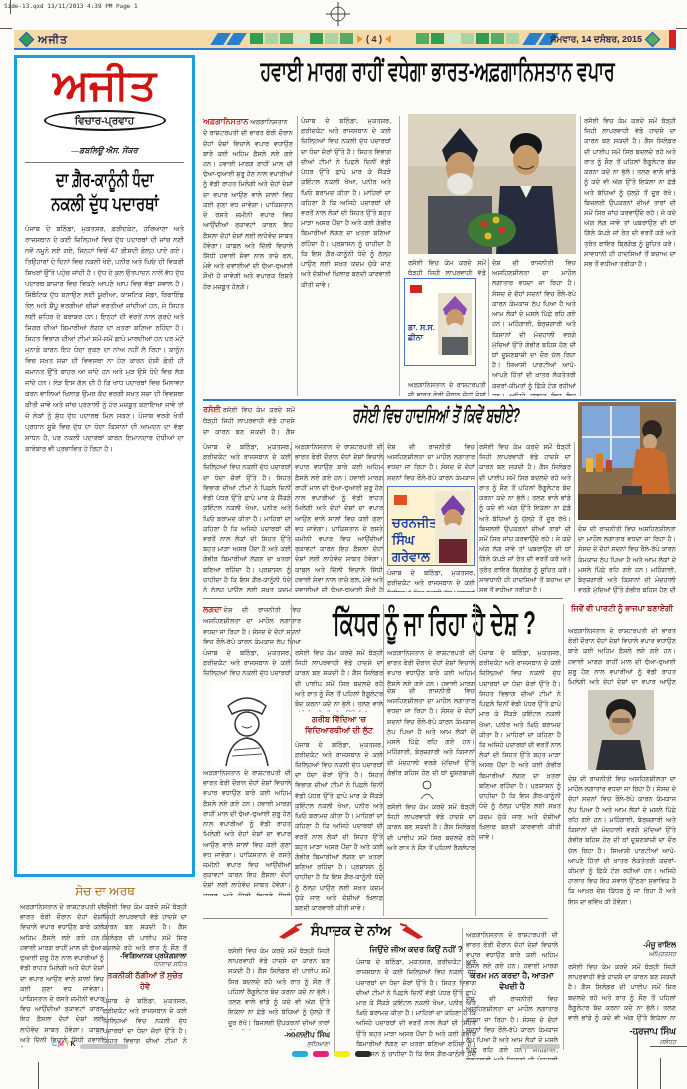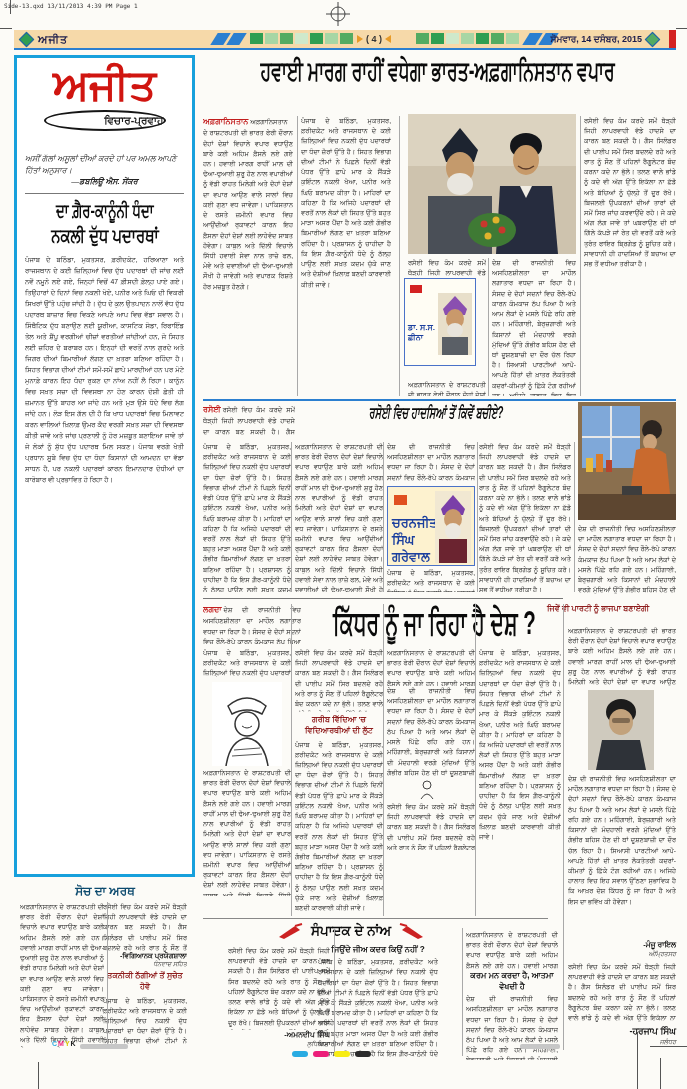--- a/index.html
+++ b/index.html
@@ -28,30 +28,30 @@
   .pgnum{font-size:9px;font-weight:bold;color:#333}
   .tri-r{width:0;height:0;border-top:4px solid transparent;border-bottom:4px solid transparent;border-left:6px solid #e89b28}
   .tri-l{width:0;height:0;border-top:4px solid transparent;border-bottom:4px solid transparent;border-right:6px solid #e89b28}
   .hdrdate{font-size:9px;font-weight:bold;color:#1c1c4a}
   .redbar{width:7px;height:18px;background:#d42222}
   
   .mastbox{left:14px;top:55px;width:181px;height:822px;border:3px solid #17a0dc;background:#fff;
            box-sizing:border-box;padding:4px 8px;display:flex;flex-direction:column}
   .mastlogo{font-family:"Liberation Serif",serif;font-weight:bold;font-size:42px;color:#d01510;
             text-align:center;line-height:1.1}
-  .oval{width:118px;margin:2px auto 16px;border:2px solid #151515;border-radius:50%;
-        text-align:right;font-size:10.5px;font-weight:bold;padding:2px 0}
+  .oval{width:118px;margin:2px auto 8px;border:2px solid #151515;border-radius:50%;
+        text-align:center;font-size:10.5px;font-weight:bold;padding:2px 0}
   .quote{margin-top:6px;font-size:8px;font-style:italic;line-height:1.45;color:#222}
   .quote .qa{display:block;text-align:center;font-weight:bold}
   .maindiv{border-top:1px solid #777;margin:5px 0}
   .edh{font-size:19px;font-weight:bold;color:#0a0a0a;line-height:1.3}
   .edbody{flex:1;font-size:6.8px;line-height:1.62;text-align:justify;overflow:hidden;margin-top:6px}
   
   .h-main{font-size:27px;font-weight:bold;color:#0a0a0a}
-  .h-kitchen{font-size:16px;font-weight:bold;font-style:italic;color:#0a0a0a}
+  .h-kitchen{font-size:20px;font-weight:bold;font-style:italic;color:#0a0a0a}
   .h-country{font-size:33px;font-weight:bold;color:#0a0a0a}
   .authorbox{position:absolute;border:1px solid #4a72c8;background:#fffdf4;box-sizing:border-box}
   .aname{font-weight:bold;color:#1b3f9e;line-height:1.3}
   .photo{display:block}
   .smudge{position:absolute;height:5px;background:#c7c7c7;border-radius:2px}
   .dot{display:inline-block;width:16px;height:6px;border-radius:3px;margin-right:5px}
   .printline{font-family:"DejaVu Sans Mono",monospace;font-size:6px;color:#333}
   .cmyk{font-size:7px;font-weight:bold;letter-spacing:1px}
 </style>
 </head>
@@ -104,21 +104,20 @@
   <div class="abs hdrdate" style="right:34px;top:4px">ਸੋਮਵਾਰ, 14 ਦਸੰਬਰ, 2015</div>
   <div class="abs diamond" style="right:18px;top:4px;background:#54ab62"></div>
   <div class="abs redbar" style="right:0;top:0"></div>
 </div>
 <div class="hr blue" style="left:14px;top:48px;width:662px;height:2px"></div>
 
 <div class="abs mastbox">
   <div class="mastlogo">ਅਜੀਤ</div>
   <div class="oval">ਵਿਚਾਰ-ਪ੍ਰਵਾਹ</div>
   <div class="quote">
-    <span>ਅਸੀਂ ਗੱਲਾਂ ਅਸੂਲਾਂ ਦੀਆਂ ਕਰਦੇ ਹਾਂ ਪਰ ਅਮਲ ਆਪਣੇ ਹਿੱਤਾਂ ਅਨੁਸਾਰ।</span>
     <span class="qa">—ਡਬਲਿਊ ਐਸ. ਸੇਂਕਰ</span>
   </div>
   <div class="maindiv"></div>
   <div class="squeeze edh" style="--sx:.70">
       <span>ਦਾ ਗ਼ੈਰ-ਕਾਨੂੰਨੀ ਧੰਦਾ</span>
     </div>
   <div class="squeeze edh" style="--sx:.78">
       <span>ਨਕਲੀ ਦੁੱਧ ਪਦਾਰਥਾਂ</span>
     </div>
   <div class="edbody">ਪੰਜਾਬ ਦੇ ਬਠਿੰਡਾ, ਮੁਕਤਸਰ, ਫ਼ਰੀਦਕੋਟ, ਹਰਿਆਣਾ ਅਤੇ ਰਾਜਸਥਾਨ ਦੇ ਕਈ ਜ਼ਿਲ੍ਹਿਆਂ ਵਿਚ ਦੁੱਧ ਪਦਾਰਥਾਂ ਦੀ ਜਾਂਚ ਲਈ ਨਵੇਂ ਨਮੂਨੇ ਲਏ ਗਏ, ਜਿਨ੍ਹਾਂ ਵਿਚੋਂ 47 ਫ਼ੀਸਦੀ ਫ਼ੇਲ੍ਹ ਪਾਏ ਗਏ। ਤਿਉਹਾਰਾਂ ਦੇ ਦਿਨਾਂ ਵਿਚ ਨਕਲੀ ਖੋਏ, ਪਨੀਰ ਅਤੇ ਘਿਓ ਦੀ ਵਿਕਰੀ ਸਿਖਰਾਂ ਉੱਤੇ ਪਹੁੰਚ ਜਾਂਦੀ ਹੈ। ਦੁੱਧ ਦੇ ਕੁਲ ਉਤਪਾਦਨ ਨਾਲੋਂ ਵੱਧ ਦੁੱਧ ਪਦਾਰਥ ਬਾਜ਼ਾਰ ਵਿਚ ਵਿਕਣੇ ਆਪਣੇ ਆਪ ਵਿਚ ਵੱਡਾ ਸਵਾਲ ਹੈ। ਸਿੰਥੈਟਿਕ ਦੁੱਧ ਬਣਾਉਣ ਲਈ ਯੂਰੀਆ, ਕਾਸਟਿਕ ਸੋਡਾ, ਰਿਫਾਇੰਡ ਤੇਲ ਅਤੇ ਸ਼ੈਂਪੂ ਵਰਗੀਆਂ ਚੀਜ਼ਾਂ ਵਰਤੀਆਂ ਜਾਂਦੀਆਂ ਹਨ, ਜੋ ਸਿਹਤ ਲਈ ਜ਼ਹਿਰ ਦੇ ਬਰਾਬਰ ਹਨ। ਇਨ੍ਹਾਂ ਦੀ ਵਰਤੋਂ ਨਾਲ ਗੁਰਦੇ ਅਤੇ ਜਿਗਰ ਦੀਆਂ ਬਿਮਾਰੀਆਂ ਲੱਗਣ ਦਾ ਖ਼ਤਰਾ ਬਣਿਆ ਰਹਿੰਦਾ ਹੈ। ਸਿਹਤ ਵਿਭਾਗ ਦੀਆਂ ਟੀਮਾਂ ਸਮੇਂ-ਸਮੇਂ ਛਾਪੇ ਮਾਰਦੀਆਂ ਹਨ ਪਰ ਮੋਟੇ ਮੁਨਾਫ਼ੇ ਕਾਰਨ ਇਹ ਧੰਦਾ ਰੁਕਣ ਦਾ ਨਾਂਅ ਨਹੀਂ ਲੈ ਰਿਹਾ। ਕਾਨੂੰਨ ਵਿਚ ਸਖ਼ਤ ਸਜ਼ਾ ਦੀ ਵਿਵਸਥਾ ਨਾ ਹੋਣ ਕਾਰਨ ਦੋਸ਼ੀ ਛੇਤੀ ਹੀ ਜ਼ਮਾਨਤ ਉੱਤੇ ਬਾਹਰ ਆ ਜਾਂਦੇ ਹਨ ਅਤੇ ਮੁੜ ਉਸੇ ਧੰਦੇ ਵਿਚ ਲੱਗ ਜਾਂਦੇ ਹਨ। ਲੋੜ ਇਸ ਗੱਲ ਦੀ ਹੈ ਕਿ ਖਾਧ ਪਦਾਰਥਾਂ ਵਿਚ ਮਿਲਾਵਟ ਕਰਨ ਵਾਲਿਆਂ ਖ਼ਿਲਾਫ਼ ਉਮਰ ਕੈਦ ਵਰਗੀ ਸਖ਼ਤ ਸਜ਼ਾ ਦੀ ਵਿਵਸਥਾ ਕੀਤੀ ਜਾਵੇ ਅਤੇ ਜਾਂਚ ਪ੍ਰਣਾਲੀ ਨੂੰ ਹੋਰ ਮਜ਼ਬੂਤ ਬਣਾਇਆ ਜਾਵੇ ਤਾਂ ਜੋ ਲੋਕਾਂ ਨੂੰ ਸ਼ੁੱਧ ਦੁੱਧ ਪਦਾਰਥ ਮਿਲ ਸਕਣ। ਪੰਜਾਬ ਵਰਗੇ ਖੇਤੀ ਪ੍ਰਧਾਨ ਸੂਬੇ ਵਿਚ ਦੁੱਧ ਦਾ ਧੰਦਾ ਕਿਸਾਨਾਂ ਦੀ ਆਮਦਨ ਦਾ ਵੱਡਾ ਸਾਧਨ ਹੈ, ਪਰ ਨਕਲੀ ਪਦਾਰਥਾਂ ਕਾਰਨ ਇਮਾਨਦਾਰ ਦੋਧੀਆਂ ਦਾ ਕਾਰੋਬਾਰ ਵੀ ਪ੍ਰਭਾਵਿਤ ਹੋ ਰਿਹਾ ਹੈ।</div>
@@ -225,21 +224,21 @@
 
 <div class="hr" style="left:203px;top:598px;width:360px;background:#777"></div>
 
 <div class="abs bt" style="left:203px;top:604px;width:98px;height:40px">
   <span class="leadword">ਲਗਦਾ</span><span>ਦੇਸ਼ ਦੀ ਰਾਜਨੀਤੀ ਵਿਚ ਅਸਹਿਣਸ਼ੀਲਤਾ ਦਾ ਮਾਹੌਲ ਲਗਾਤਾਰ ਵਧਦਾ ਜਾ ਰਿਹਾ ਹੈ। ਸੰਸਦ ਦੇ ਦੋਹਾਂ ਸਦਨਾਂ ਵਿਚ ਰੌਲੇ-ਰੱਪੇ ਕਾਰਨ ਕੰਮਕਾਜ ਠੱਪ ਪਿਆ ਹੈ ਅਤੇ ਆਮ ਲੋਕਾਂ ਦੇ ਮਸਲੇ ਪਿੱਛੇ ਰਹਿ ਗਏ ਹਨ। ਮਹਿੰਗਾਈ, ਬੇਰੁਜ਼ਗਾਰੀ ਅਤੇ ਕਿਸਾਨਾਂ ਦੀ ਮੰਦਹਾਲੀ ਵਰਗੇ ਮੁੱਦਿਆਂ ਉੱਤੇ ਗੰਭੀਰ ਬਹਿਸ ਹੋਣ ਦੀ ਥਾਂ ਦੂਸ਼ਣਬਾਜ਼ੀ ਦਾ ਦੌਰ ਚੱਲ ਰਿਹਾ ਹੈ। ਸਿਆਸੀ ਪਾਰਟੀਆਂ ਆਪੋ-ਆਪਣੇ ਹਿੱਤਾਂ ਦੀ ਖ਼ਾਤਰ ਲੋਕਤੰਤਰੀ ਕਦਰਾਂ-ਕੀਮਤਾਂ ਨੂੰ ਛਿੱਕੇ ਟੰਗ ਰਹੀਆਂ ਹਨ। ਅਜਿਹੇ ਹਾਲਾਤ ਵਿਚ ਇਹ ਸਵਾਲ ਉੱਠਣਾ ਸੁਭਾਵਿਕ ਹੈ ਕਿ ਆਖ਼ਰ ਦੇਸ਼ ਕਿੱਧਰ ਨੂੰ ਜਾ ਰਿਹਾ ਹੈ ਅਤੇ ਇਸ ਦਾ ਭਵਿੱਖ ਕੀ ਹੋਵੇਗਾ।</span>
 </div>
 <div class="abs squeeze h-country" style="left:305px;top:604px;width:258px;--sx:.62">
     <span>ਕਿੱਧਰ ਨੂੰ ਜਾ ਰਿਹਾ ਹੈ ਦੇਸ਼ ?</span>
   </div>
 
-<div class="abs subhead" style="left:544px;top:604px;width:108px">ਜਿਵੇਂ ਵੀ ਪਾਰਟੀ ਨੂੰ ਭਾਜਪਾ ਬਣਾਏਗੀ</div>
+<div class="abs subhead" style="left:568px;top:604px;width:108px">ਜਿਵੇਂ ਵੀ ਪਾਰਟੀ ਨੂੰ ਭਾਜਪਾ ਬਣਾਏਗੀ</div>
 <div class="abs bt" style="left:568px;top:626px;width:108px;height:60px">ਅਫ਼ਗਾਨਿਸਤਾਨ ਦੇ ਰਾਸ਼ਟਰਪਤੀ ਦੀ ਭਾਰਤ ਫੇਰੀ ਦੌਰਾਨ ਦੋਹਾਂ ਦੇਸ਼ਾਂ ਵਿਚਾਲੇ ਵਪਾਰ ਵਧਾਉਣ ਬਾਰੇ ਕਈ ਅਹਿਮ ਫ਼ੈਸਲੇ ਲਏ ਗਏ ਹਨ। ਹਵਾਈ ਮਾਰਗ ਰਾਹੀਂ ਮਾਲ ਦੀ ਢੋਆ-ਢੁਆਈ ਸ਼ੁਰੂ ਹੋਣ ਨਾਲ ਵਪਾਰੀਆਂ ਨੂੰ ਵੱਡੀ ਰਾਹਤ ਮਿਲੇਗੀ ਅਤੇ ਦੋਹਾਂ ਦੇਸ਼ਾਂ ਦਾ ਵਪਾਰ ਆਉਣ ਵਾਲੇ ਸਾਲਾਂ ਵਿਚ ਕਈ ਗੁਣਾ ਵਧ ਜਾਵੇਗਾ। ਪਾਕਿਸਤਾਨ ਦੇ ਰਸਤੇ ਜ਼ਮੀਨੀ ਵਪਾਰ ਵਿਚ ਆਉਂਦੀਆਂ ਰੁਕਾਵਟਾਂ ਕਾਰਨ ਇਹ ਫ਼ੈਸਲਾ ਦੋਹਾਂ ਦੇਸ਼ਾਂ ਲਈ ਲਾਹੇਵੰਦ ਸਾਬਤ ਹੋਵੇਗਾ। ਕਾਬੁਲ ਅਤੇ ਦਿੱਲੀ ਵਿਚਾਲੇ ਸਿੱਧੀ ਹਵਾਈ ਸੇਵਾ ਨਾਲ ਤਾਜ਼ੇ ਫਲ, ਮੇਵੇ ਅਤੇ ਦਵਾਈਆਂ ਦੀ ਢੋਆ-ਢੁਆਈ ਸੌਖੀ ਹੋ ਜਾਵੇਗੀ ਅਤੇ ਵਪਾਰਕ ਰਿਸ਼ਤੇ ਹੋਰ ਮਜ਼ਬੂਤ ਹੋਣਗੇ।</div>
 <svg class="abs photo" style="left:588px;top:690px" width="66" height="80" viewBox="0 0 66 80">
   <rect width="66" height="80" fill="#cfcabe"></rect>
   <ellipse cx="33" cy="22" rx="15" ry="13" fill="#1c1c1c"></ellipse>
   <ellipse cx="33" cy="32" rx="12" ry="13" fill="#c2a27c"></ellipse>
   <rect x="24" y="28" width="18" height="5" rx="2" fill="#4a3c2e" opacity=".55"></rect>
   <polygon points="8,80 14,50 52,50 58,80" fill="#2e3238"></polygon>
 </svg>
 <div class="abs bt" style="left:568px;top:774px;width:108px;height:164px">ਦੇਸ਼ ਦੀ ਰਾਜਨੀਤੀ ਵਿਚ ਅਸਹਿਣਸ਼ੀਲਤਾ ਦਾ ਮਾਹੌਲ ਲਗਾਤਾਰ ਵਧਦਾ ਜਾ ਰਿਹਾ ਹੈ। ਸੰਸਦ ਦੇ ਦੋਹਾਂ ਸਦਨਾਂ ਵਿਚ ਰੌਲੇ-ਰੱਪੇ ਕਾਰਨ ਕੰਮਕਾਜ ਠੱਪ ਪਿਆ ਹੈ ਅਤੇ ਆਮ ਲੋਕਾਂ ਦੇ ਮਸਲੇ ਪਿੱਛੇ ਰਹਿ ਗਏ ਹਨ। ਮਹਿੰਗਾਈ, ਬੇਰੁਜ਼ਗਾਰੀ ਅਤੇ ਕਿਸਾਨਾਂ ਦੀ ਮੰਦਹਾਲੀ ਵਰਗੇ ਮੁੱਦਿਆਂ ਉੱਤੇ ਗੰਭੀਰ ਬਹਿਸ ਹੋਣ ਦੀ ਥਾਂ ਦੂਸ਼ਣਬਾਜ਼ੀ ਦਾ ਦੌਰ ਚੱਲ ਰਿਹਾ ਹੈ। ਸਿਆਸੀ ਪਾਰਟੀਆਂ ਆਪੋ-ਆਪਣੇ ਹਿੱਤਾਂ ਦੀ ਖ਼ਾਤਰ ਲੋਕਤੰਤਰੀ ਕਦਰਾਂ-ਕੀਮਤਾਂ ਨੂੰ ਛਿੱਕੇ ਟੰਗ ਰਹੀਆਂ ਹਨ। ਅਜਿਹੇ ਹਾਲਾਤ ਵਿਚ ਇਹ ਸਵਾਲ ਉੱਠਣਾ ਸੁਭਾਵਿਕ ਹੈ ਕਿ ਆਖ਼ਰ ਦੇਸ਼ ਕਿੱਧਰ ਨੂੰ ਜਾ ਰਿਹਾ ਹੈ ਅਤੇ ਇਸ ਦਾ ਭਵਿੱਖ ਕੀ ਹੋਵੇਗਾ।</div>
 <div class="abs sig" style="left:568px;top:940px;width:108px">-ਮੰਜੂ ਰਾਇਲ</div>
@@ -294,33 +293,33 @@
     <polygon points="24,14 8,3 3,7 19,16" fill="#cc2222"></polygon>
     <line x1="8" y1="3" x2="1" y2="1" stroke="#cc2222" stroke-width="2"></line>
   </svg>
 </div>
 
 <div class="abs" style="left:228px;top:946px;width:102px;height:112px;overflow:hidden">
   <div class="bt" style="height:84px">ਰਸੋਈ ਵਿਚ ਕੰਮ ਕਰਦੇ ਸਮੇਂ ਥੋੜ੍ਹੀ ਜਿਹੀ ਲਾਪਰਵਾਹੀ ਵੱਡੇ ਹਾਦਸੇ ਦਾ ਕਾਰਨ ਬਣ ਸਕਦੀ ਹੈ। ਗੈਸ ਸਿਲੰਡਰ ਦੀ ਪਾਈਪ ਸਮੇਂ ਸਿਰ ਬਦਲਦੇ ਰਹੋ ਅਤੇ ਰਾਤ ਨੂੰ ਸੌਣ ਤੋਂ ਪਹਿਲਾਂ ਰੈਗੂਲੇਟਰ ਬੰਦ ਕਰਨਾ ਕਦੇ ਨਾ ਭੁੱਲੋ। ਤਲਣ ਵਾਲੇ ਭਾਂਡੇ ਨੂੰ ਕਦੇ ਵੀ ਅੱਗ ਉੱਤੇ ਇਕੱਲਾ ਨਾ ਛੱਡੋ ਅਤੇ ਬੱਚਿਆਂ ਨੂੰ ਚੁੱਲ੍ਹੇ ਤੋਂ ਦੂਰ ਰੱਖੋ। ਬਿਜਲਈ ਉਪਕਰਨਾਂ ਦੀਆਂ ਤਾਰਾਂ ਦੀ ਸਮੇਂ ਸਿਰ ਜਾਂਚ ਕਰਵਾਉਂਦੇ ਰਹੋ। ਜੇ ਕਦੇ ਅੱਗ ਲੱਗ ਜਾਵੇ ਤਾਂ ਘਬਰਾਉਣ ਦੀ ਥਾਂ ਗਿੱਲੇ ਕੱਪੜੇ ਜਾਂ ਰੇਤ ਦੀ ਵਰਤੋਂ ਕਰੋ ਅਤੇ ਤੁਰੰਤ ਫਾਇਰ ਬ੍ਰਿਗੇਡ ਨੂੰ ਸੂਚਿਤ ਕਰੋ। ਸਾਵਧਾਨੀ ਹੀ ਹਾਦਸਿਆਂ ਤੋਂ ਬਚਾਅ ਦਾ ਸਭ ਤੋਂ ਵਧੀਆ ਤਰੀਕਾ ਹੈ।</div>
   <div class="sig">-ਅਮਨਦੀਪ ਸਿੰਘ</div>
   <div class="sigloc">ਲੁਧਿਆਣਾ</div>
 </div>
-<div class="abs" style="left:318px;top:944px;width:120px;height:116px;overflow:hidden">
+<div class="abs" style="left:356px;top:944px;width:120px;height:116px;overflow:hidden">
   <div class="subhead-dark">ਜਿਉਂਦੇ ਜੀਅ ਕਦਰ ਕਿਉਂ ਨਹੀਂ ?</div>
   <div class="bt" style="height:100px;margin-top:2px">ਪੰਜਾਬ ਦੇ ਬਠਿੰਡਾ, ਮੁਕਤਸਰ, ਫ਼ਰੀਦਕੋਟ ਅਤੇ ਰਾਜਸਥਾਨ ਦੇ ਕਈ ਜ਼ਿਲ੍ਹਿਆਂ ਵਿਚ ਨਕਲੀ ਦੁੱਧ ਪਦਾਰਥਾਂ ਦਾ ਧੰਦਾ ਜ਼ੋਰਾਂ ਉੱਤੇ ਹੈ। ਸਿਹਤ ਵਿਭਾਗ ਦੀਆਂ ਟੀਮਾਂ ਨੇ ਪਿਛਲੇ ਦਿਨੀਂ ਵੱਡੀ ਪੱਧਰ ਉੱਤੇ ਛਾਪੇ ਮਾਰ ਕੇ ਸੈਂਕੜੇ ਕੁਇੰਟਲ ਨਕਲੀ ਖੋਆ, ਪਨੀਰ ਅਤੇ ਘਿਓ ਬਰਾਮਦ ਕੀਤਾ ਹੈ। ਮਾਹਿਰਾਂ ਦਾ ਕਹਿਣਾ ਹੈ ਕਿ ਅਜਿਹੇ ਪਦਾਰਥਾਂ ਦੀ ਵਰਤੋਂ ਨਾਲ ਲੋਕਾਂ ਦੀ ਸਿਹਤ ਉੱਤੇ ਬਹੁਤ ਮਾੜਾ ਅਸਰ ਪੈਂਦਾ ਹੈ ਅਤੇ ਕਈ ਗੰਭੀਰ ਬਿਮਾਰੀਆਂ ਲੱਗਣ ਦਾ ਖ਼ਤਰਾ ਬਣਿਆ ਰਹਿੰਦਾ ਹੈ। ਪ੍ਰਸ਼ਾਸਨ ਨੂੰ ਚਾਹੀਦਾ ਹੈ ਕਿ ਇਸ ਗ਼ੈਰ-ਕਾਨੂੰਨੀ ਧੰਦੇ ਨੂੰ ਠੱਲ੍ਹ ਪਾਉਣ ਲਈ ਸਖ਼ਤ ਕਦਮ ਚੁੱਕੇ ਜਾਣ ਅਤੇ ਦੋਸ਼ੀਆਂ ਖ਼ਿਲਾਫ਼ ਬਣਦੀ ਕਾਰਵਾਈ ਕੀਤੀ ਜਾਵੇ।</div>
 </div>
 <div class="abs" style="left:466px;top:930px;width:92px;height:130px;overflow:hidden">
   <div class="bt" style="height:40px">ਅਫ਼ਗਾਨਿਸਤਾਨ ਦੇ ਰਾਸ਼ਟਰਪਤੀ ਦੀ ਭਾਰਤ ਫੇਰੀ ਦੌਰਾਨ ਦੋਹਾਂ ਦੇਸ਼ਾਂ ਵਿਚਾਲੇ ਵਪਾਰ ਵਧਾਉਣ ਬਾਰੇ ਕਈ ਅਹਿਮ ਫ਼ੈਸਲੇ ਲਏ ਗਏ ਹਨ। ਹਵਾਈ ਮਾਰਗ ਰਾਹੀਂ ਮਾਲ ਦੀ ਢੋਆ-ਢੁਆਈ ਸ਼ੁਰੂ ਹੋਣ ਨਾਲ ਵਪਾਰੀਆਂ ਨੂੰ ਵੱਡੀ ਰਾਹਤ ਮਿਲੇਗੀ ਅਤੇ ਦੋਹਾਂ ਦੇਸ਼ਾਂ ਦਾ ਵਪਾਰ ਆਉਣ ਵਾਲੇ ਸਾਲਾਂ ਵਿਚ ਕਈ ਗੁਣਾ ਵਧ ਜਾਵੇਗਾ। ਪਾਕਿਸਤਾਨ ਦੇ ਰਸਤੇ ਜ਼ਮੀਨੀ ਵਪਾਰ ਵਿਚ ਆਉਂਦੀਆਂ ਰੁਕਾਵਟਾਂ ਕਾਰਨ ਇਹ ਫ਼ੈਸਲਾ ਦੋਹਾਂ ਦੇਸ਼ਾਂ ਲਈ ਲਾਹੇਵੰਦ ਸਾਬਤ ਹੋਵੇਗਾ। ਕਾਬੁਲ ਅਤੇ ਦਿੱਲੀ ਵਿਚਾਲੇ ਸਿੱਧੀ ਹਵਾਈ ਸੇਵਾ ਨਾਲ ਤਾਜ਼ੇ ਫਲ, ਮੇਵੇ ਅਤੇ ਦਵਾਈਆਂ ਦੀ ਢੋਆ-ਢੁਆਈ ਸੌਖੀ ਹੋ ਜਾਵੇਗੀ ਅਤੇ ਵਪਾਰਕ ਰਿਸ਼ਤੇ ਹੋਰ ਮਜ਼ਬੂਤ ਹੋਣਗੇ।</div>
   <div class="subhead-dark">ਕਰਮ ਮਨ ਕਰਦਾ ਹੈ, ਆਤਮਾ ਵੇਖਦੀ ਹੈ</div>
   <div class="bt" style="height:66px;margin-top:2px">ਦੇਸ਼ ਦੀ ਰਾਜਨੀਤੀ ਵਿਚ ਅਸਹਿਣਸ਼ੀਲਤਾ ਦਾ ਮਾਹੌਲ ਲਗਾਤਾਰ ਵਧਦਾ ਜਾ ਰਿਹਾ ਹੈ। ਸੰਸਦ ਦੇ ਦੋਹਾਂ ਸਦਨਾਂ ਵਿਚ ਰੌਲੇ-ਰੱਪੇ ਕਾਰਨ ਕੰਮਕਾਜ ਠੱਪ ਪਿਆ ਹੈ ਅਤੇ ਆਮ ਲੋਕਾਂ ਦੇ ਮਸਲੇ ਪਿੱਛੇ ਰਹਿ ਗਏ ਹਨ। ਮਹਿੰਗਾਈ, ਬੇਰੁਜ਼ਗਾਰੀ ਅਤੇ ਕਿਸਾਨਾਂ ਦੀ ਮੰਦਹਾਲੀ ਵਰਗੇ ਮੁੱਦਿਆਂ ਉੱਤੇ ਗੰਭੀਰ ਬਹਿਸ ਹੋਣ ਦੀ ਥਾਂ ਦੂਸ਼ਣਬਾਜ਼ੀ ਦਾ ਦੌਰ ਚੱਲ ਰਿਹਾ ਹੈ। ਸਿਆਸੀ ਪਾਰਟੀਆਂ ਆਪੋ-ਆਪਣੇ ਹਿੱਤਾਂ ਦੀ ਖ਼ਾਤਰ ਲੋਕਤੰਤਰੀ ਕਦਰਾਂ-ਕੀਮਤਾਂ ਨੂੰ ਛਿੱਕੇ ਟੰਗ ਰਹੀਆਂ ਹਨ। ਅਜਿਹੇ ਹਾਲਾਤ ਵਿਚ ਇਹ ਸਵਾਲ ਉੱਠਣਾ ਸੁਭਾਵਿਕ ਹੈ ਕਿ ਆਖ਼ਰ ਦੇਸ਼ ਕਿੱਧਰ ਨੂੰ ਜਾ ਰਿਹਾ ਹੈ ਅਤੇ ਇਸ ਦਾ ਭਵਿੱਖ ਕੀ ਹੋਵੇਗਾ।</div>
 </div>
 <div class="vr" style="left:334px;top:928px;height:128px"></div>
 <div class="vr" style="left:462px;top:928px;height:128px"></div>
 
-<div class="abs" style="left:14px;top:884px;width:182px;text-align:center;font-size:12px;font-weight:bold;color:#0c4a6e">ਸੋਚ ਦਾ ਅਰਥ</div>
+<div class="abs" style="left:14px;top:884px;width:182px;text-align:center;font-size:12px;font-weight:normal;color:#a16207">ਸੋਚ ਦਾ ਅਰਥ</div>
 <div class="abs bt" style="left:20px;top:902px;width:84px;height:146px">ਅਫ਼ਗਾਨਿਸਤਾਨ ਦੇ ਰਾਸ਼ਟਰਪਤੀ ਦੀ ਭਾਰਤ ਫੇਰੀ ਦੌਰਾਨ ਦੋਹਾਂ ਦੇਸ਼ਾਂ ਵਿਚਾਲੇ ਵਪਾਰ ਵਧਾਉਣ ਬਾਰੇ ਕਈ ਅਹਿਮ ਫ਼ੈਸਲੇ ਲਏ ਗਏ ਹਨ। ਹਵਾਈ ਮਾਰਗ ਰਾਹੀਂ ਮਾਲ ਦੀ ਢੋਆ-ਢੁਆਈ ਸ਼ੁਰੂ ਹੋਣ ਨਾਲ ਵਪਾਰੀਆਂ ਨੂੰ ਵੱਡੀ ਰਾਹਤ ਮਿਲੇਗੀ ਅਤੇ ਦੋਹਾਂ ਦੇਸ਼ਾਂ ਦਾ ਵਪਾਰ ਆਉਣ ਵਾਲੇ ਸਾਲਾਂ ਵਿਚ ਕਈ ਗੁਣਾ ਵਧ ਜਾਵੇਗਾ। ਪਾਕਿਸਤਾਨ ਦੇ ਰਸਤੇ ਜ਼ਮੀਨੀ ਵਪਾਰ ਵਿਚ ਆਉਂਦੀਆਂ ਰੁਕਾਵਟਾਂ ਕਾਰਨ ਇਹ ਫ਼ੈਸਲਾ ਦੋਹਾਂ ਦੇਸ਼ਾਂ ਲਈ ਲਾਹੇਵੰਦ ਸਾਬਤ ਹੋਵੇਗਾ। ਕਾਬੁਲ ਅਤੇ ਦਿੱਲੀ ਵਿਚਾਲੇ ਸਿੱਧੀ ਹਵਾਈ ਸੇਵਾ ਨਾਲ ਤਾਜ਼ੇ ਫਲ, ਮੇਵੇ ਅਤੇ ਦਵਾਈਆਂ ਦੀ ਢੋਆ-ਢੁਆਈ ਸੌਖੀ ਹੋ ਜਾਵੇਗੀ ਅਤੇ ਵਪਾਰਕ ਰਿਸ਼ਤੇ ਹੋਰ ਮਜ਼ਬੂਤ ਹੋਣਗੇ।</div>
 <div class="abs" style="left:103px;top:902px;width:84px;height:146px;overflow:hidden">
   <div class="bt" style="height:50px">ਰਸੋਈ ਵਿਚ ਕੰਮ ਕਰਦੇ ਸਮੇਂ ਥੋੜ੍ਹੀ ਜਿਹੀ ਲਾਪਰਵਾਹੀ ਵੱਡੇ ਹਾਦਸੇ ਦਾ ਕਾਰਨ ਬਣ ਸਕਦੀ ਹੈ। ਗੈਸ ਸਿਲੰਡਰ ਦੀ ਪਾਈਪ ਸਮੇਂ ਸਿਰ ਬਦਲਦੇ ਰਹੋ ਅਤੇ ਰਾਤ ਨੂੰ ਸੌਣ ਤੋਂ ਪਹਿਲਾਂ ਰੈਗੂਲੇਟਰ ਬੰਦ ਕਰਨਾ ਕਦੇ ਨਾ ਭੁੱਲੋ। ਤਲਣ ਵਾਲੇ ਭਾਂਡੇ ਨੂੰ ਕਦੇ ਵੀ ਅੱਗ ਉੱਤੇ ਇਕੱਲਾ ਨਾ ਛੱਡੋ ਅਤੇ ਬੱਚਿਆਂ ਨੂੰ ਚੁੱਲ੍ਹੇ ਤੋਂ ਦੂਰ ਰੱਖੋ। ਬਿਜਲਈ ਉਪਕਰਨਾਂ ਦੀਆਂ ਤਾਰਾਂ ਦੀ ਸਮੇਂ ਸਿਰ ਜਾਂਚ ਕਰਵਾਉਂਦੇ ਰਹੋ। ਜੇ ਕਦੇ ਅੱਗ ਲੱਗ ਜਾਵੇ ਤਾਂ ਘਬਰਾਉਣ ਦੀ ਥਾਂ ਗਿੱਲੇ ਕੱਪੜੇ ਜਾਂ ਰੇਤ ਦੀ ਵਰਤੋਂ ਕਰੋ ਅਤੇ ਤੁਰੰਤ ਫਾਇਰ ਬ੍ਰਿਗੇਡ ਨੂੰ ਸੂਚਿਤ ਕਰੋ। ਸਾਵਧਾਨੀ ਹੀ ਹਾਦਸਿਆਂ ਤੋਂ ਬਚਾਅ ਦਾ ਸਭ ਤੋਂ ਵਧੀਆ ਤਰੀਕਾ ਹੈ।</div>
   <div class="sig" style="font-size:7px">-ਵਿਗਿਆਨਕ ਪ੍ਰਯੋਗਸ਼ਾਲਾ</div>
   <div class="sigloc">ਧੰਨਵਾਦ ਸਹਿਤ</div>
   <div class="subhead" style="margin:3px 0">ਤਕਨੀਕੀ ਠੱਗੀਆਂ ਤੋਂ ਸੁਚੇਤ ਹੋਵੋ</div>
   <div class="bt" style="height:56px">ਪੰਜਾਬ ਦੇ ਬਠਿੰਡਾ, ਮੁਕਤਸਰ, ਫ਼ਰੀਦਕੋਟ ਅਤੇ ਰਾਜਸਥਾਨ ਦੇ ਕਈ ਜ਼ਿਲ੍ਹਿਆਂ ਵਿਚ ਨਕਲੀ ਦੁੱਧ ਪਦਾਰਥਾਂ ਦਾ ਧੰਦਾ ਜ਼ੋਰਾਂ ਉੱਤੇ ਹੈ। ਸਿਹਤ ਵਿਭਾਗ ਦੀਆਂ ਟੀਮਾਂ ਨੇ ਪਿਛਲੇ ਦਿਨੀਂ ਵੱਡੀ ਪੱਧਰ ਉੱਤੇ ਛਾਪੇ ਮਾਰ ਕੇ ਸੈਂਕੜੇ ਕੁਇੰਟਲ ਨਕਲੀ ਖੋਆ, ਪਨੀਰ ਅਤੇ ਘਿਓ ਬਰਾਮਦ ਕੀਤਾ ਹੈ। ਮਾਹਿਰਾਂ ਦਾ ਕਹਿਣਾ ਹੈ ਕਿ ਅਜਿਹੇ ਪਦਾਰਥਾਂ ਦੀ ਵਰਤੋਂ ਨਾਲ ਲੋਕਾਂ ਦੀ ਸਿਹਤ ਉੱਤੇ ਬਹੁਤ ਮਾੜਾ ਅਸਰ ਪੈਂਦਾ ਹੈ ਅਤੇ ਕਈ ਗੰਭੀਰ ਬਿਮਾਰੀਆਂ ਲੱਗਣ ਦਾ ਖ਼ਤਰਾ ਬਣਿਆ ਰਹਿੰਦਾ ਹੈ। ਪ੍ਰਸ਼ਾਸਨ ਨੂੰ ਚਾਹੀਦਾ ਹੈ ਕਿ ਇਸ ਗ਼ੈਰ-ਕਾਨੂੰਨੀ ਧੰਦੇ ਨੂੰ ਠੱਲ੍ਹ ਪਾਉਣ ਲਈ ਸਖ਼ਤ ਕਦਮ ਚੁੱਕੇ ਜਾਣ ਅਤੇ ਦੋਸ਼ੀਆਂ ਖ਼ਿਲਾਫ਼ ਬਣਦੀ ਕਾਰਵਾਈ ਕੀਤੀ ਜਾਵੇ।</div>
 </div>
 <div class="vr" style="left:107px;top:902px;height:144px"></div>
 

